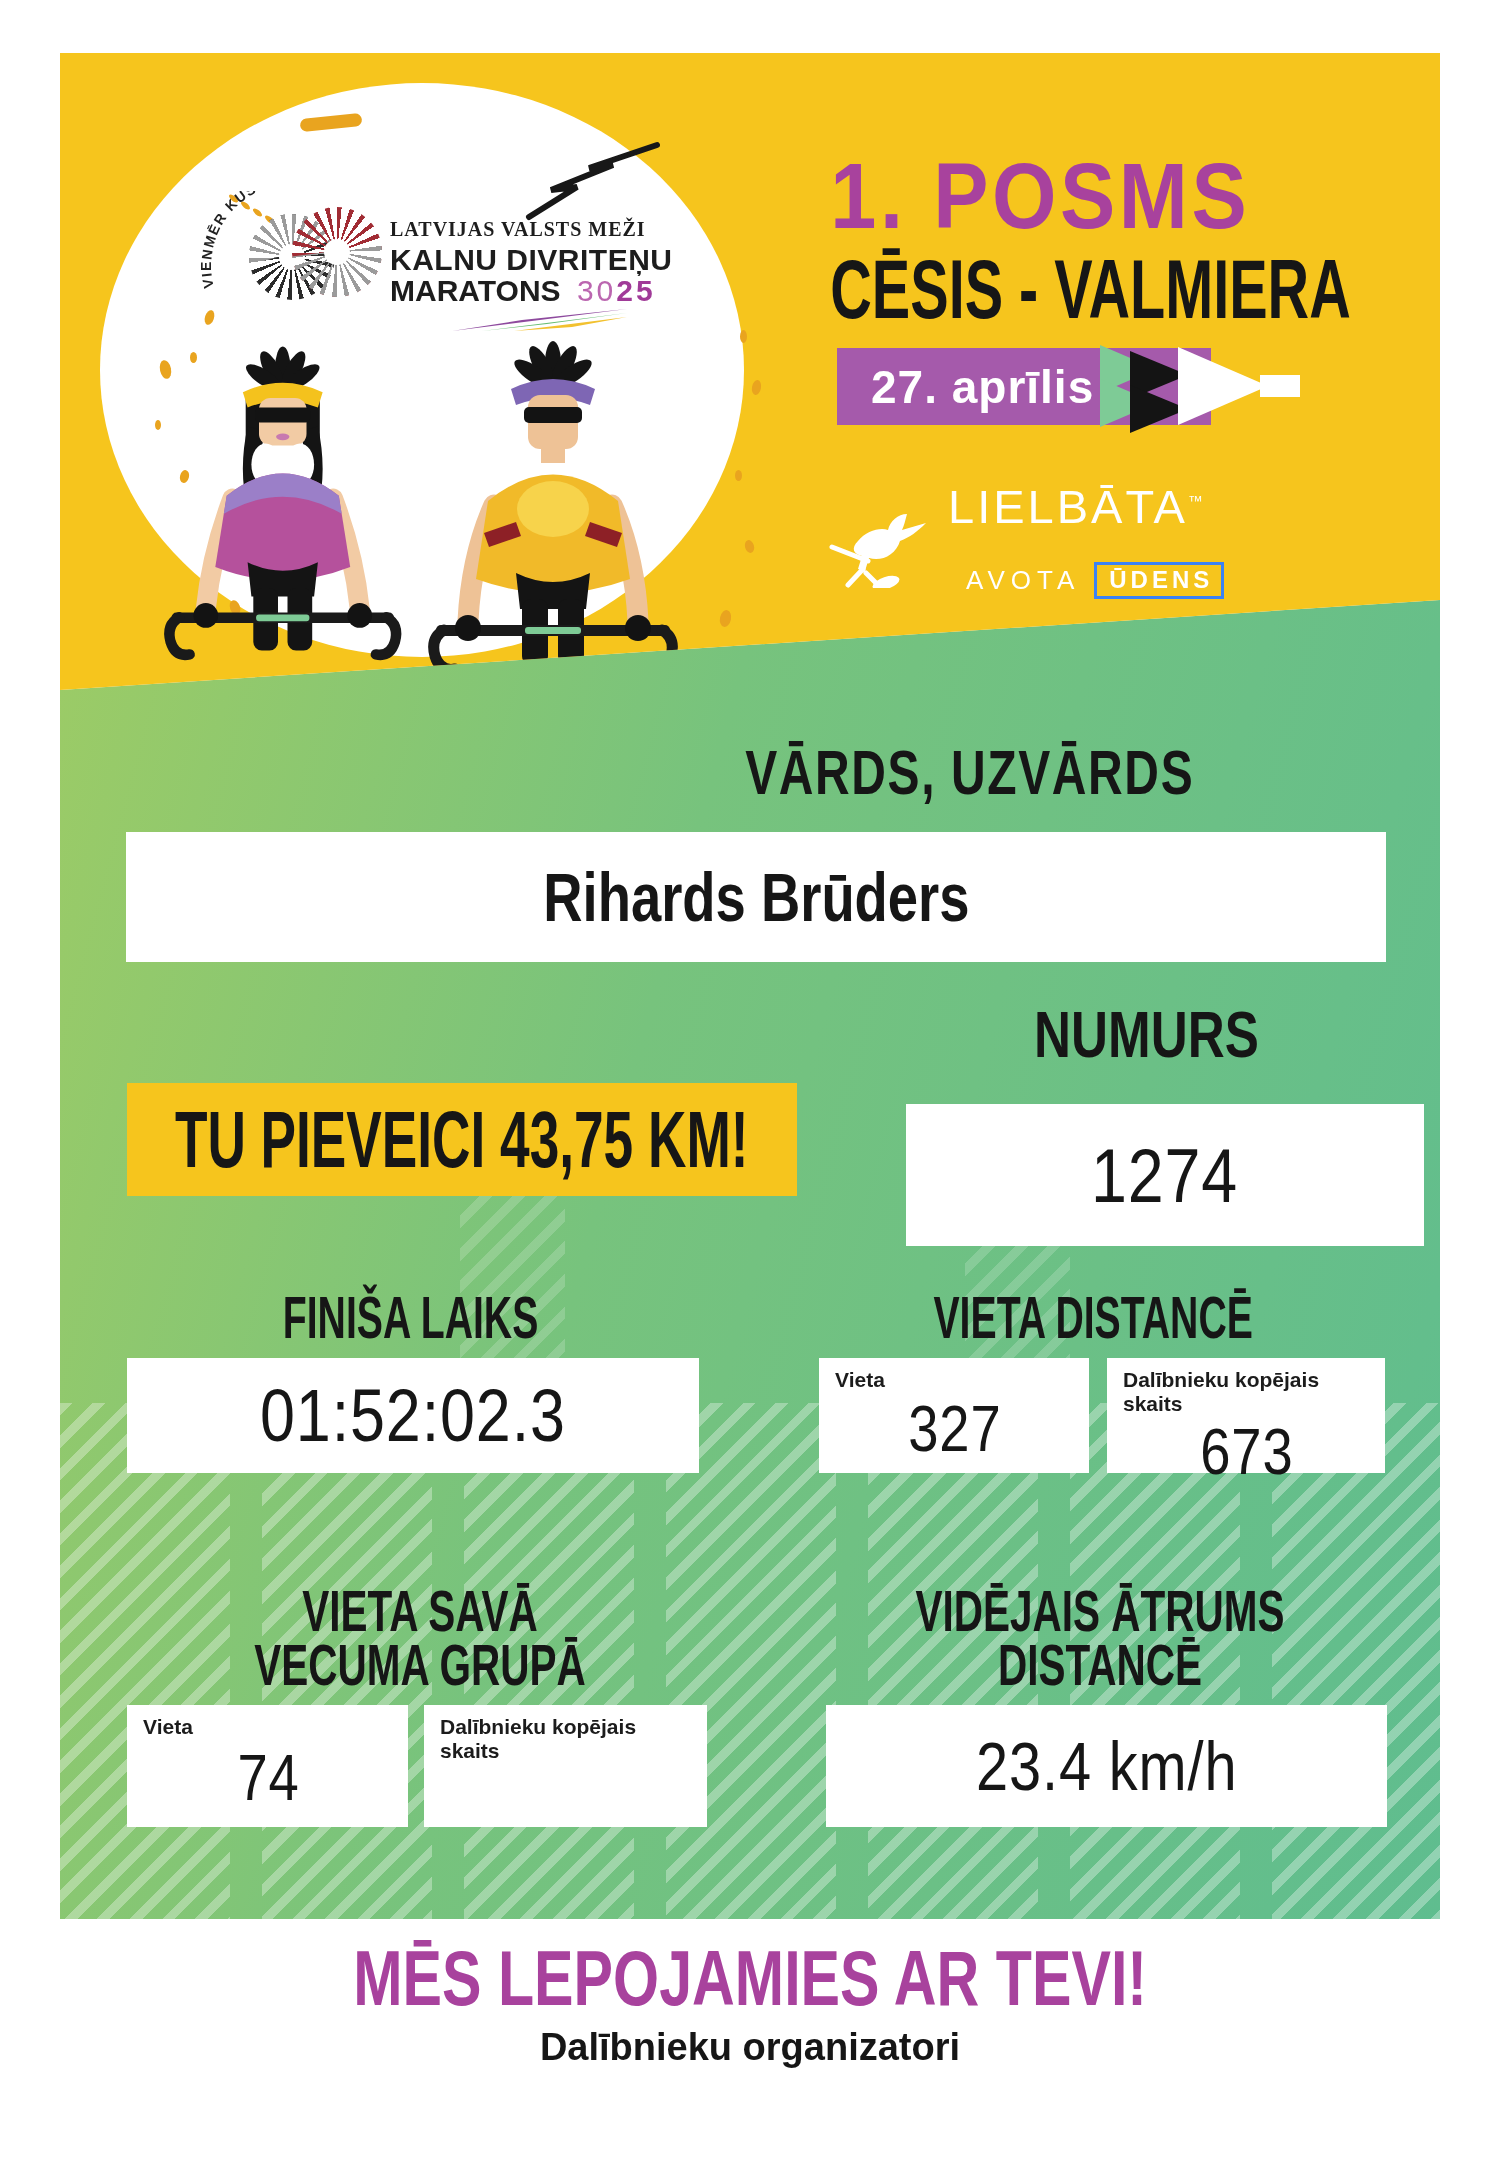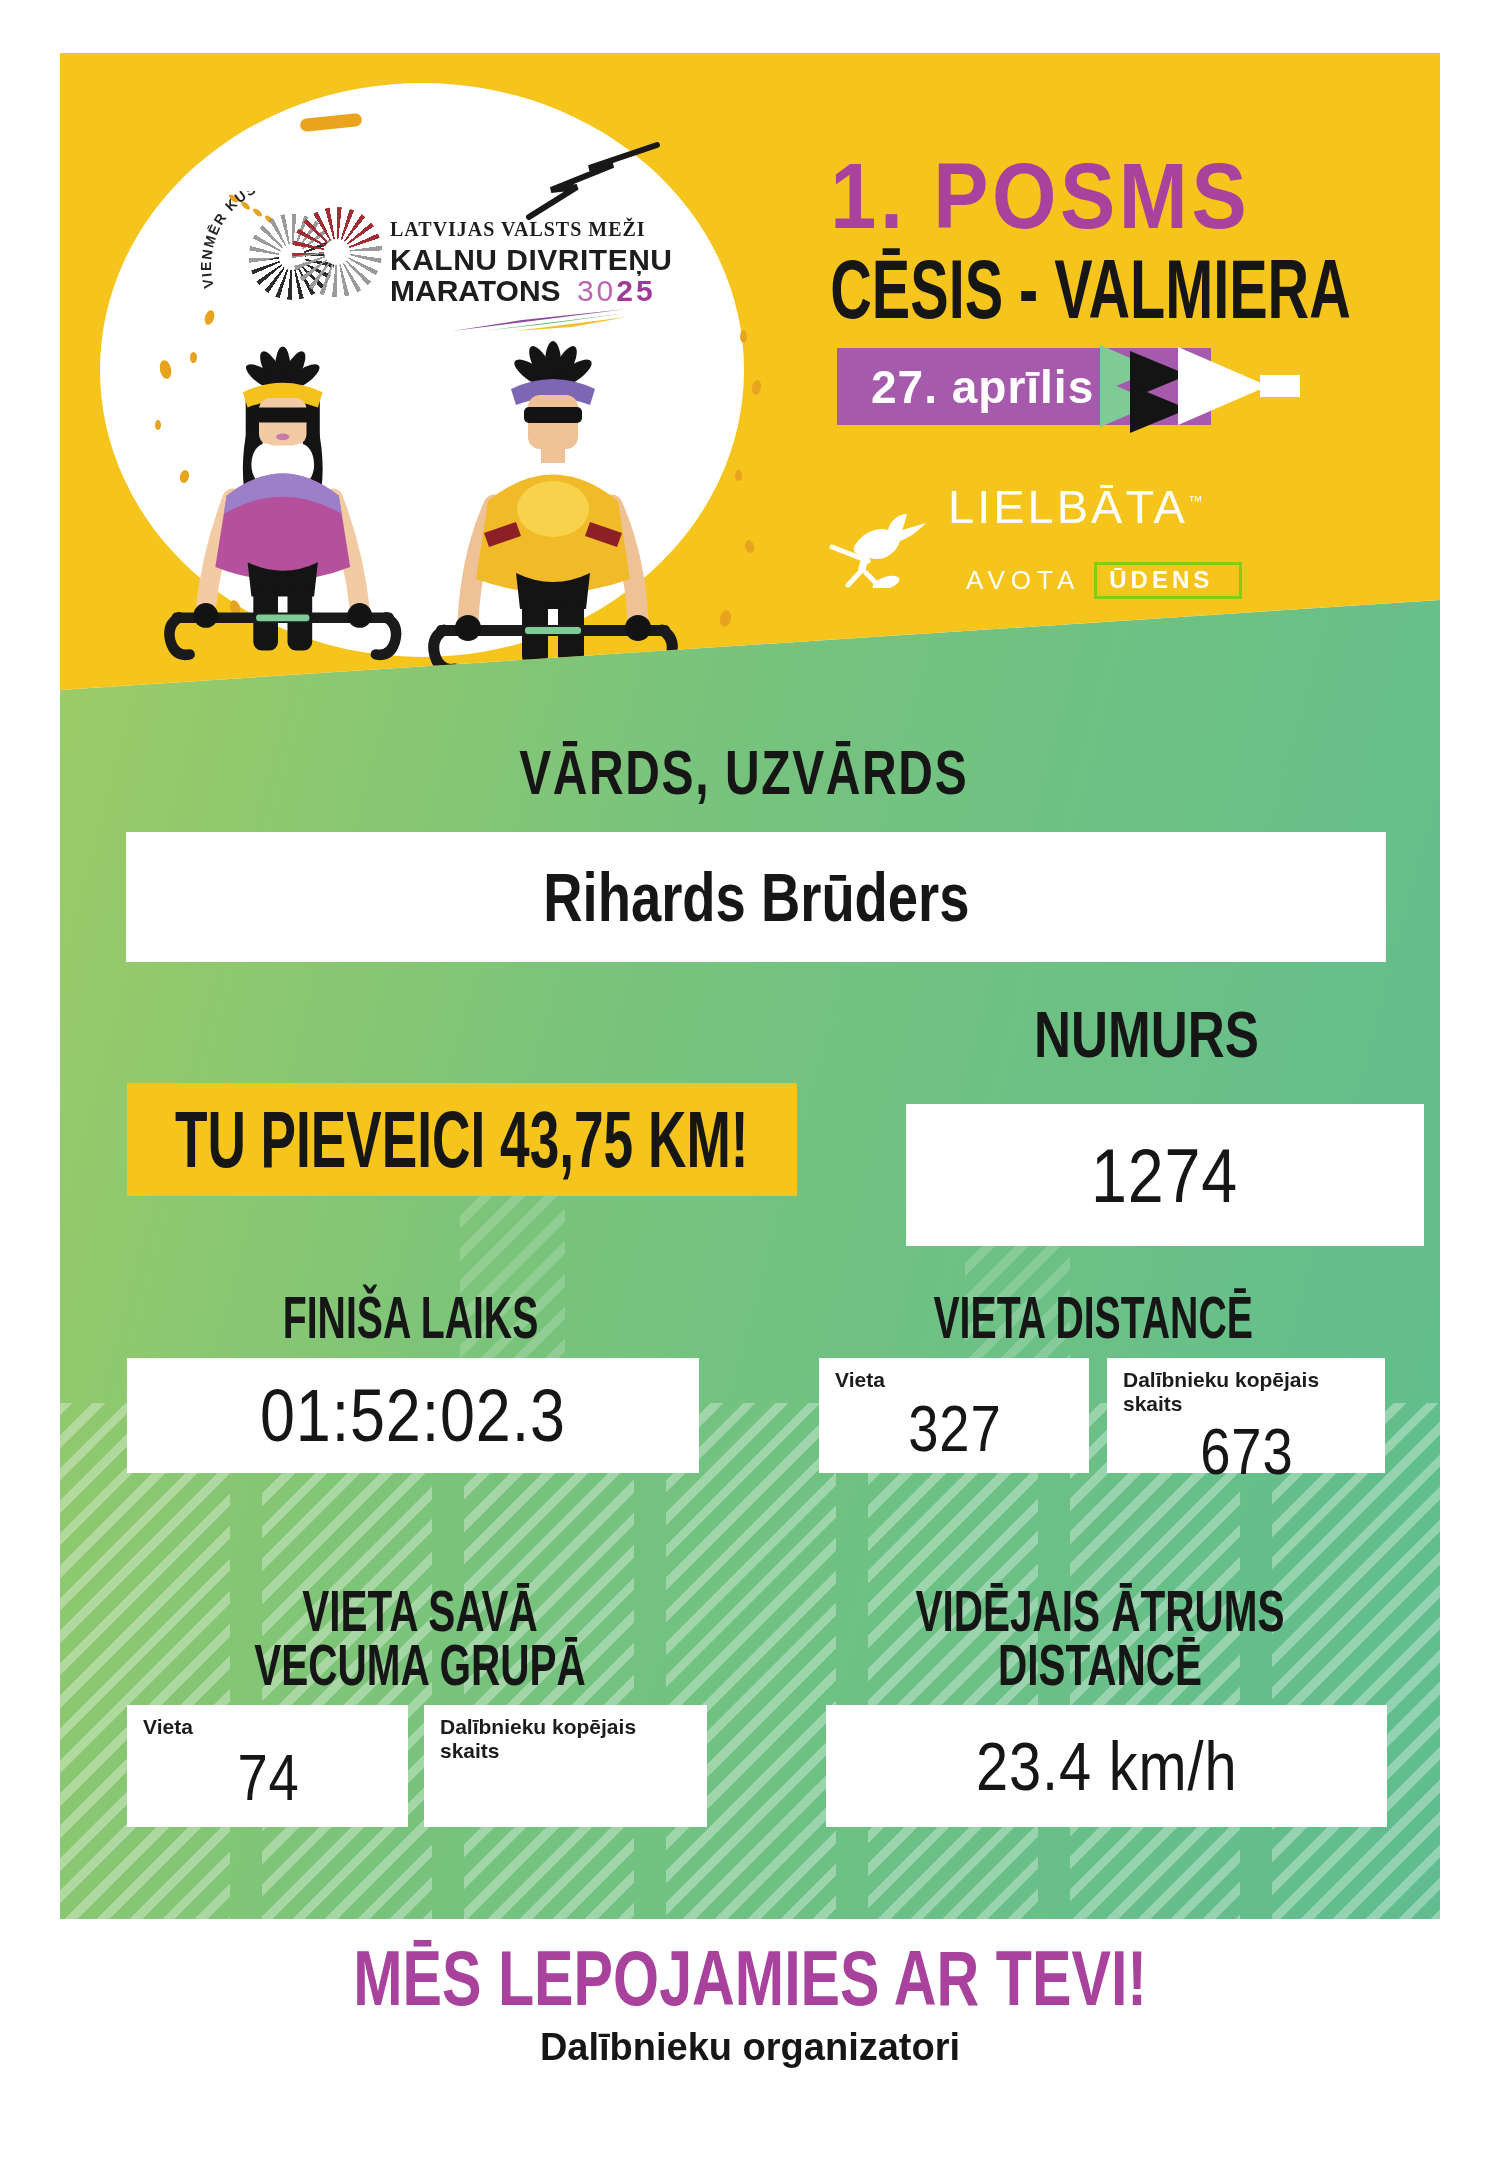--- a/index.html
+++ b/index.html
@@ -40,21 +40,21 @@
   .lblnum{flex:1;display:flex;align-items:center;justify-content:center;padding-bottom:2px;}
   .magenta{color:var(--magenta,#a8429d);}
   
   .badge{position:absolute;left:777px;top:295px;width:374px;height:77px;background:var(--badge-purple,#a55aab);
     display:flex;align-items:center;}
   .badge span{color:#fff;font-weight:bold;font-size:46px;padding-left:34px;letter-spacing:1px;}
   .sponsor-brand{position:absolute;left:888px;top:426px;width:420px;color:#fff;font-size:47px;letter-spacing:3px;white-space:nowrap;}
   .sponsor-brand sup{font-size:15px;letter-spacing:0;}
   .sponsor-sub{position:absolute;left:906px;top:485px;display:flex;align-items:center;color:#fff;margin-top:24px;}
   .sponsor-sub .avota{font-size:26px;letter-spacing:6px;}
-  .udens-box{margin-left:14px;border:3px solid #84cc16;color:#fff;font-weight:bold;font-size:24px;letter-spacing:4px;padding:1px 26px 2px 12px;}
+  .udens-box{margin-left:14px;border:3px solid #3b82f6;color:#fff;font-weight:bold;font-size:24px;letter-spacing:4px;padding:1px 8px 2px 12px;}
   .lvm{position:absolute;left:330px;color:#1d1d1d;white-space:nowrap;}
   .footer-hd{position:absolute;left:0;width:1500px;display:flex;justify-content:center;}
   .footer-hd>span{display:inline-block;white-space:nowrap;font-weight:bold;transform:scale(var(--sx,.8),var(--sy,1.05));}
 </style>
 </head>
 <body>
 
 <div class="poster">
   <div class="green-bg"></div>
   <div class="hatch h1"></div>
@@ -206,21 +206,21 @@
     <ellipse cx="58" cy="80" rx="14" ry="6" fill="#fff" transform="rotate(-18 58 80)"></ellipse>
   </svg>
   <div class="sponsor-brand">
     <span>LIELBĀTA</span><sup>™</sup>
   </div>
   <div class="sponsor-sub">
     <span class="avota">AVOTA</span>
     <span class="udens-box">ŪDENS</span>
   </div>
 
-  <div class="hd" style="left:184px;top:688px;width:1000px;height:62px;font-size:60px;--sx:.8;--sy:1.05;letter-spacing:2px;">
+  <div class="hd" style="left:190px;top:688px;width:1000px;height:62px;font-size:60px;--sx:.8;--sy:1.05;letter-spacing:2px;justify-content:flex-end;">
     <span>VĀRDS, UZVĀRDS</span>
   </div>
   <div class="box center" style="left:66px;top:779px;width:1260px;height:130px;">
     <span style="display:inline-block;font-weight:bold;font-size:68px;transform:scaleX(.8);white-space:nowrap;">Rihards Brūders</span>
   </div>
 
   <div class="hd" style="left:836px;top:952px;width:500px;height:60px;font-size:64px;text-align:right;--sx:.8;--sy:1.0;">
     <span>NUMURS</span>
   </div>
   <div style="position:absolute;left:67px;top:1030px;width:670px;height:113px;background:var(--yellow,#f6c51d);display:flex;align-items:center;justify-content:center;">

